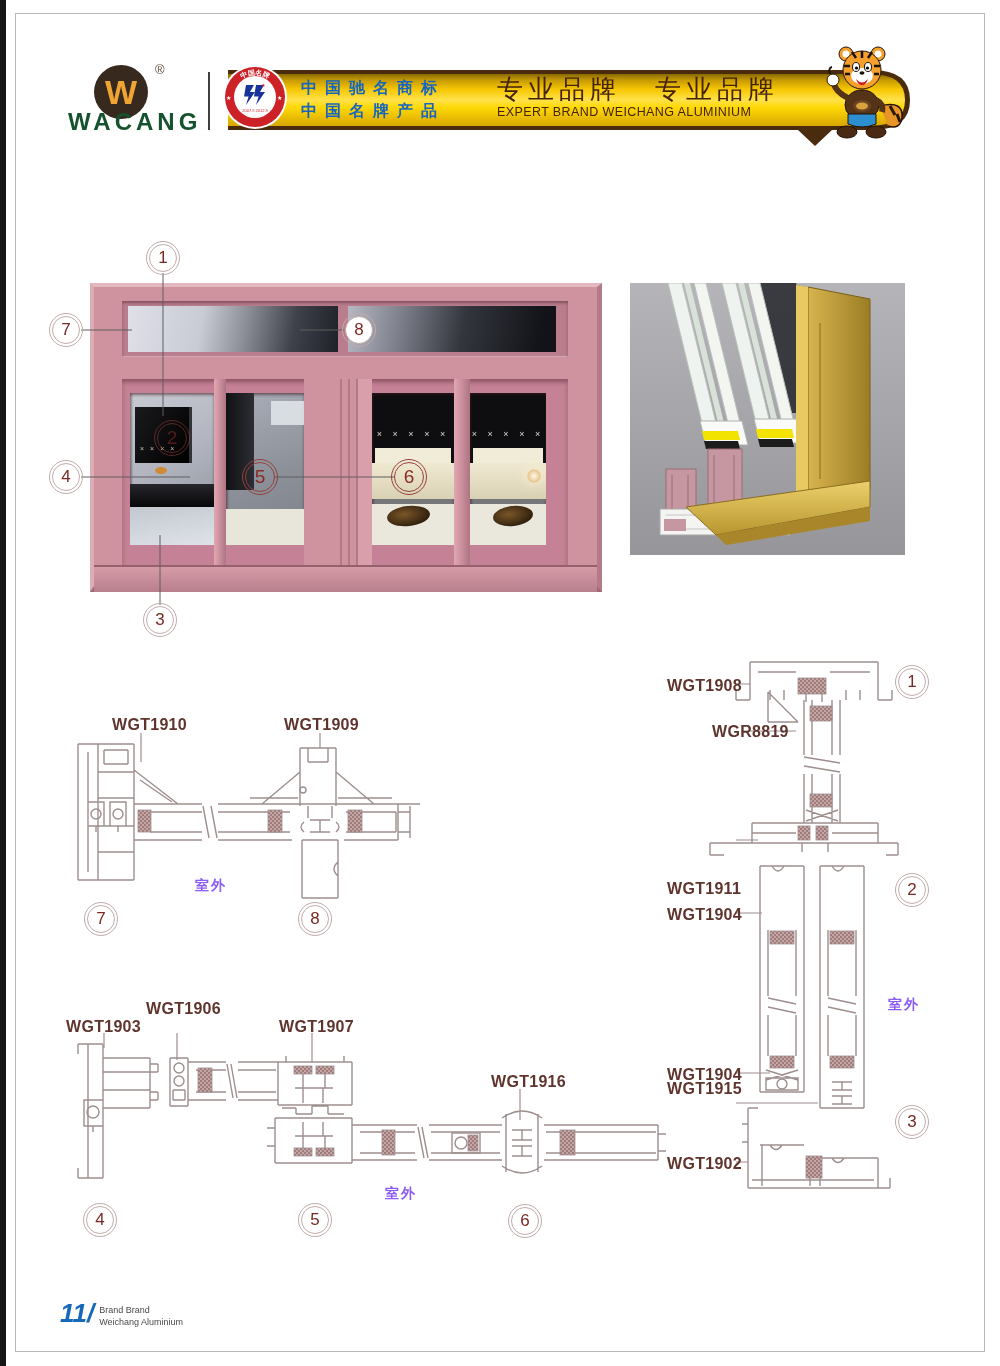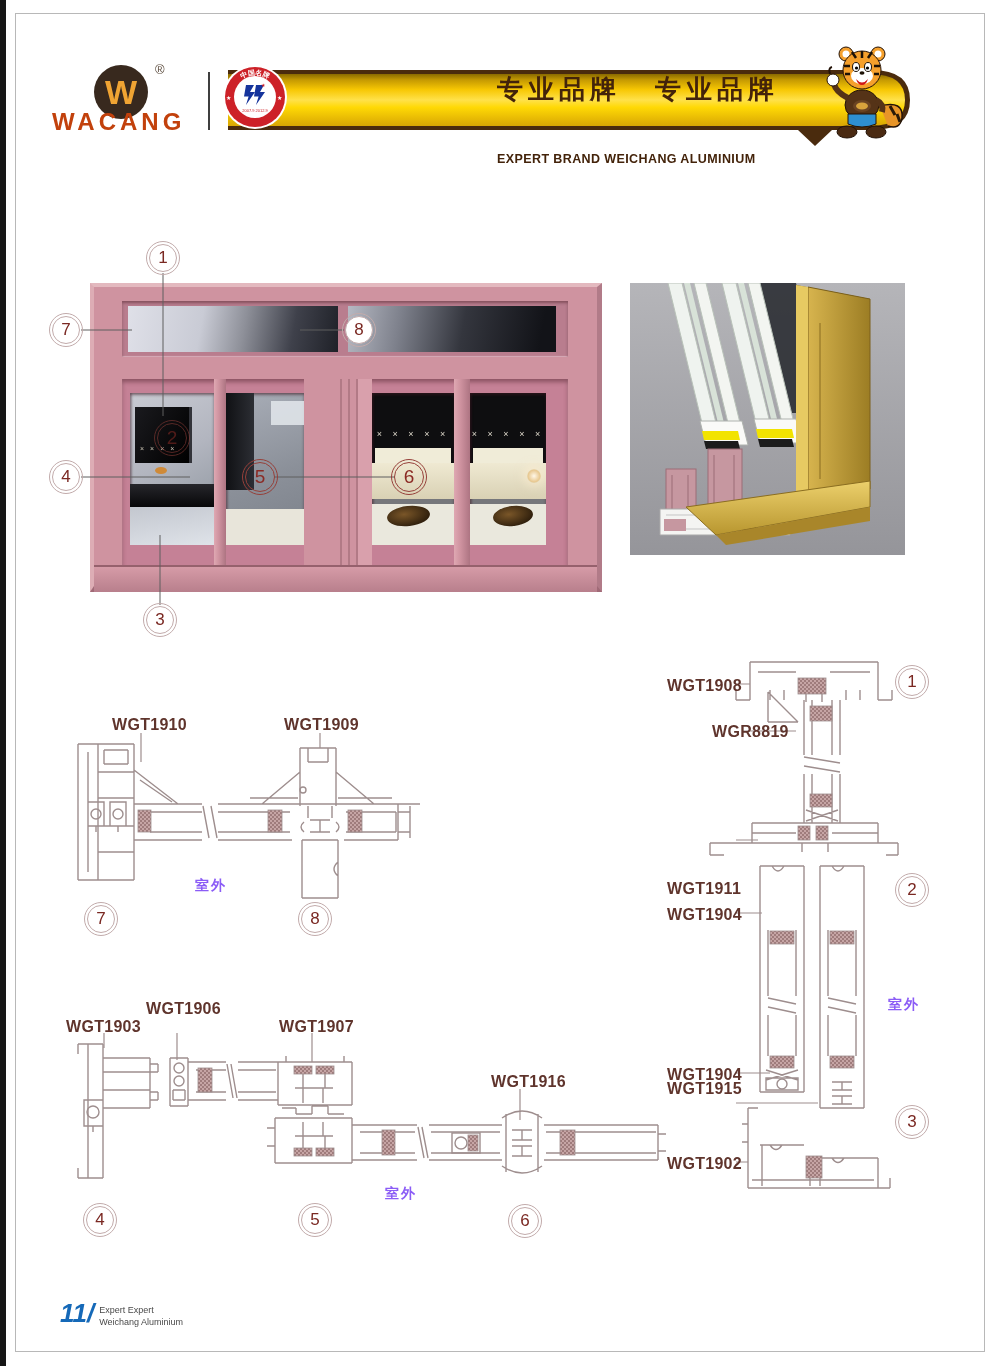--- a/index.html
+++ b/index.html
@@ -1,28 +1,28 @@
 <!DOCTYPE html>
 <html><head>
 <meta charset="utf-8">
 <style>
   html,body{margin:0;padding:0;background:#e8e8e8;}
   .page{position:relative;width:1000px;height:1366px;background:#ffffff;overflow:hidden;
         font-family:"Liberation Sans","DejaVu Sans",sans-serif;}
   .abs{position:absolute;}
   
-  .brand-word{position:absolute;left:52px;top:108px;font-size:24px;font-weight:bold;
-              letter-spacing:4px;color:#c2410c;}
+  .brand-word{position:absolute;left:68px;top:108px;font-size:24px;font-weight:bold;
+              letter-spacing:4px;color:#14532d;}
   .hdr-divider{position:absolute;left:208px;top:72px;width:2px;height:58px;background:#3f3f3f;}
   .banner-cn{position:absolute;left:301px;top:76px;color:#1666c0;font-weight:bold;
              font-size:16px;letter-spacing:8px;line-height:23px;white-space:nowrap;}
   .banner-zh{position:absolute;left:497px;top:72px;display:flex;gap:34px;color:#43230a;
-             font-weight:bold;font-size:26px;letter-spacing:5px;white-space:nowrap;}
-  .banner-en{position:absolute;left:497px;top:105px;color:#43230a;font-weight:bold;
-             font-size:12.5px;letter-spacing:0.4px;white-space:nowrap;margin-top:47px;}
+             font-weight:normal;font-size:26px;letter-spacing:5px;white-space:nowrap;}
+  .banner-en{position:absolute;left:497px;top:105px;color:#43230a;font-weight:normal;
+             font-size:12.5px;letter-spacing:0.4px;white-space:nowrap;}
   .page-title{position:absolute;left:57px;top:169px;font-size:19px;font-weight:bold;
               color:#4a2e26;letter-spacing:0.5px;}
   .page-border{position:absolute;left:15px;top:13px;width:968px;height:1337px;
                border:1px solid #b8b8b8;pointer-events:none;}
   .edge-strip{position:absolute;left:0;top:0;width:6px;height:1366px;background:#161616;}
   
   .elevation{position:absolute;left:90px;top:283px;width:512px;height:309px;background:#cf93a0;
              border-top:4px solid #e3b9bf;border-left:4px solid #ddadb5;
              border-right:5px solid #b17b88;border-bottom:6px solid #a06a77;box-sizing:border-box;}
   .ele-transom{position:absolute;left:28px;top:14px;width:446px;height:56px;background:#b97d8e;
@@ -109,20 +109,24 @@
           <stop offset="0.12" stop-color="#c79b02"></stop>
         <stop offset="0.3" stop-color="#f7c703"></stop>
           <stop offset="0.5" stop-color="#ffe14a"></stop>
         <stop offset="0.64" stop-color="#ffd905"></stop>
           <stop offset="1" stop-color="#d8a603"></stop>
       </linearGradient>
     </defs>
     <path d="M2,12 H646 Q684,12 684,42 Q684,72 646,72 H606 L589,88 L572,72 H2 Z" fill="#4a2b0d"></path>
     <path d="M2,16 H644 Q679,16 679,42 Q679,68 644,68 H2 Z" fill="url(#gold)"></path>
   </svg>
+  <div class="banner-cn">
+    <div>中国驰名商标</div>
+    <div>中国名牌产品</div>
+  </div>
   <div class="banner-zh">
     <span>专业品牌</span>
     <span>专业品牌</span>
   </div>
   <div class="banner-en">EXPERT BRAND WEICHANG ALUMINIUM</div>
 
   <svg class="abs" style="left:221px;top:63px" width="68" height="68" viewBox="0 0 68 68">
     <defs>
       <path id="arcT" d="M8,38 A26,26 0 0 1 60,38"></path>
       <path id="arcB" d="M10,32 A25,25 0 0 0 58,32"></path>
@@ -419,17 +423,17 @@
   <div class="co" style="left:898px;top:876px">2</div>
   <div class="co" style="left:898px;top:1108px">3</div>
   <div class="co" style="left:86px;top:1206px">4</div>
   <div class="co" style="left:301px;top:1206px">5</div>
   <div class="co" style="left:511px;top:1207px">6</div>
 
   <div class="footer">
     <span class="pagenum">11</span>
     <span class="pslash">/</span>
     <span class="fcol">
-      <div>Expert Expert</div>
+      <div>Brand Brand</div>
       <div>Weichang Aluminium</div>
     </span>
   </div>
 </div>
 
 </body></html>

